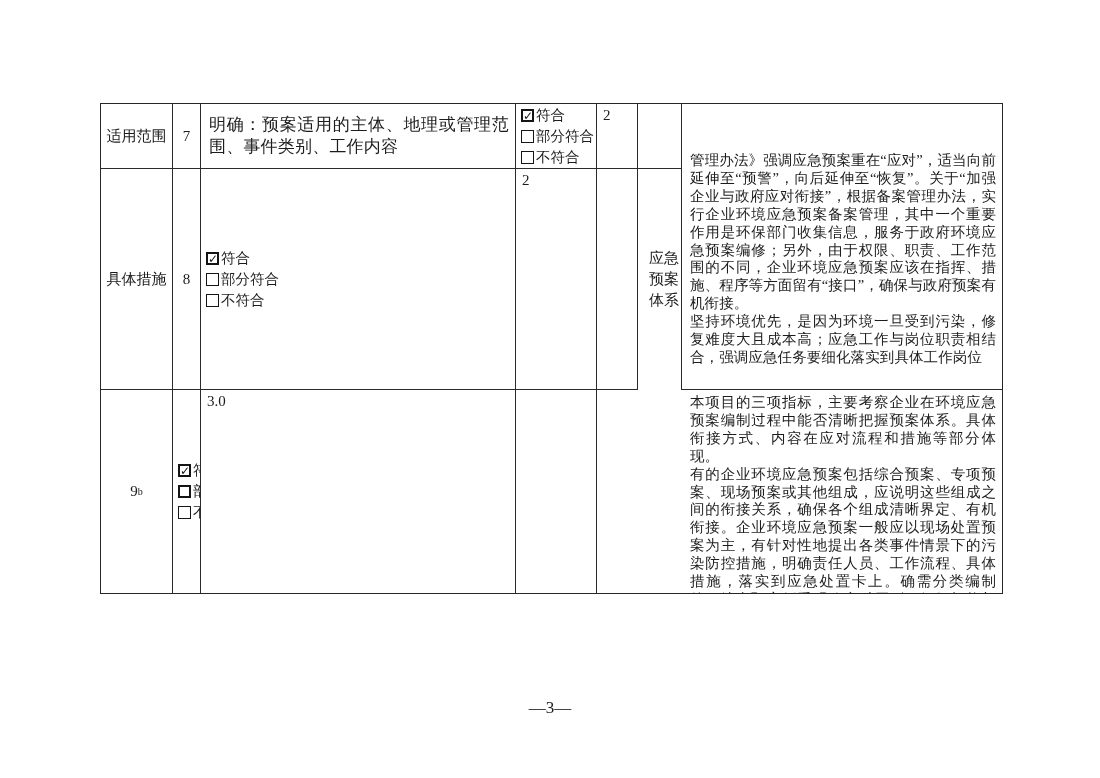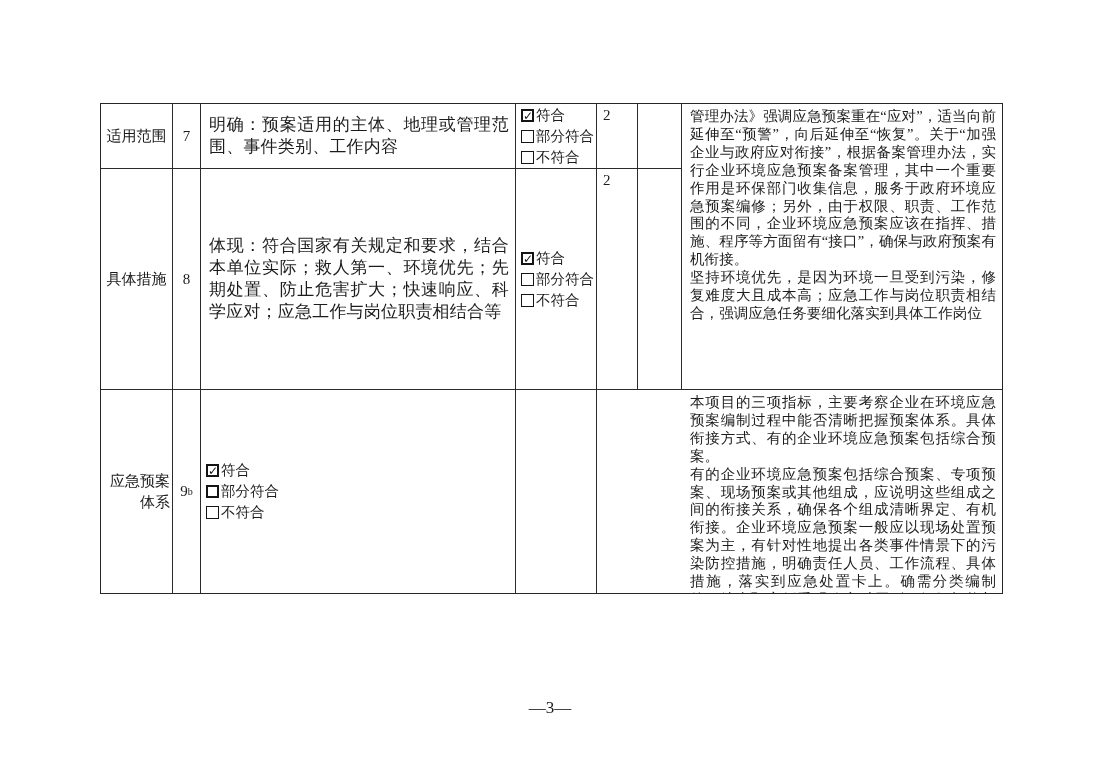--- a/index.html
+++ b/index.html
@@ -72,21 +72,21 @@
   .cbox.checked { border-width: 2px; }
 
   .cell-score {
     padding: 3px 0 0 6px;
     font-size: 15px;
   }
 
   .cell-commentary {
     padding: 4px 6px 0 8px;
   }
-  .commentary-1 { grid-column: 7; grid-row: 1 / 3; }
+  .commentary-1 { grid-column: 7; grid-row: 1 / 3; margin-top: 44px; }
   .commentary-2 { grid-column: 7; grid-row: 3; }
   .cell-commentary p {
     font-size: 14.5px;
     line-height: 17.9px;
     text-align: justify;
     letter-spacing: 0.1px;
   }
 
   .footer {
     position: absolute;
@@ -136,23 +136,20 @@
       <p>坚持环境优先，是因为环境一旦受到污染，修复难度大且成本高；应急工作与岗位职责相结合，强调应急任务要细化落实到具体工作岗位</p>
     </div>
 
     <div class="cell cell-category">
       <span>具体措施</span>
     </div>
     <div class="cell cell-num">
       <span>8</span>
         <sup></sup>
     </div>
-    <div class="cell cell-desc">
-      <p class="desc-text">体现：符合国家有关规定和要求，结合本单位实际；救人第一、环境优先；先期处置、防止危害扩大；快速响应、科学应对；应急工作与岗位职责相结合等</p>
-    </div>
     <div class="cell cell-options">
       <div class="opt">
         <span class="cbox checked">✓</span>
         <span>符合</span>
       </div>
       <div class="opt">
         <span class="cbox"></span>
         <span>部分符合</span>
       </div>
       <div class="opt">
@@ -179,23 +176,26 @@
       </div>
       <div class="opt">
         <span class="cbox checked"></span>
         <span>部分符合</span>
       </div>
       <div class="opt">
         <span class="cbox"></span>
         <span>不符合</span>
       </div>
     </div>
+    <div class="cell cell-score no-b">
+      <span>3.0</span>
+    </div>
     <div class="cell no-b"></div>
     <div class="cell cell-commentary commentary-2 no-r no-b">
-      <p>本项目的三项指标，主要考察企业在环境应急预案编制过程中能否清晰把握预案体系。具体衔接方式、有的企业环境应急预案包括综合预案。</p>
+      <p>本项目的三项指标，主要考察企业在环境应急预案编制过程中能否清晰把握预案体系。具体衔接方式、内容在应对流程和措施等部分体现。</p>
       <p>有的企业环境应急预案包括综合预案、专项预案、现场预案或其他组成，应说明这些组成之间的衔接关系，确保各个组成清晰界定、有机衔接。企业环境应急预案一般应以现场处置预案为主，有针对性地提出各类事件情景下的污染防控措施，明确责任人员、工作流程、具体措施，落实到应急处置卡上。确需分类编制的，综合预案侧重明确应对原则、组织机构与职责、基本程序与要求，说明预案体系构成；专项预案</p>
     </div>
 
   </div>
 
   <div class="footer">—3—</div>
 
 </div>
 
 </body></html>

